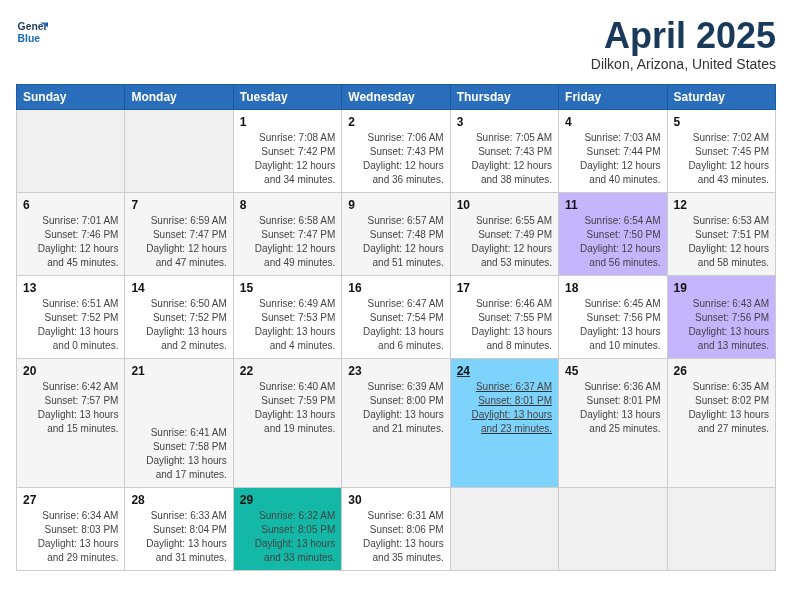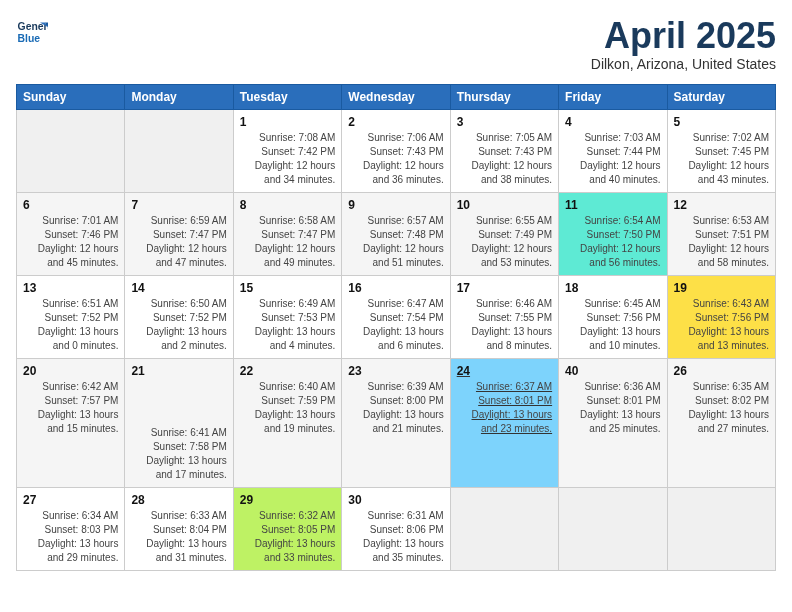--- a/index.html
+++ b/index.html
@@ -174,21 +174,21 @@
           <div class="day-info" style="white-space: pre-line;">Sunrise: 6:57 AM
 Sunset: 7:48 PM
 Daylight: 12 hours and 51 minutes.</div>
         </td>
         <td style="background: rgb(245, 245, 245);">
           <span class="day-number">10</span>
           <div class="day-info" style="white-space: pre-line;">Sunrise: 6:55 AM
 Sunset: 7:49 PM
 Daylight: 12 hours and 53 minutes.</div>
         </td>
-        <td style="background: #5eead4;">
+        <td style="background: #c4b5fd;">
           <span class="day-number">11</span>
           <div class="day-info" style="white-space: pre-line;">Sunrise: 6:54 AM
 Sunset: 7:50 PM
 Daylight: 12 hours and 56 minutes.</div>
         </td>
         <td style="background: rgb(245, 245, 245);">
           <span class="day-number">12</span>
           <div class="day-info" style="white-space: pre-line;">Sunrise: 6:53 AM
 Sunset: 7:51 PM
 Daylight: 12 hours and 58 minutes.</div>
@@ -224,21 +224,21 @@
           <div class="day-info" style="white-space: pre-line;">Sunrise: 6:46 AM
 Sunset: 7:55 PM
 Daylight: 13 hours and 8 minutes.</div>
         </td>
         <td style="background: rgb(255, 255, 255);">
           <span class="day-number">18</span>
           <div class="day-info" style="white-space: pre-line;">Sunrise: 6:45 AM
 Sunset: 7:56 PM
 Daylight: 13 hours and 10 minutes.</div>
         </td>
-        <td style="background: #fde047;">
+        <td style="background: #c4b5fd;">
           <span class="day-number">19</span>
           <div class="day-info" style="white-space: pre-line;">Sunrise: 6:43 AM
 Sunset: 7:56 PM
 Daylight: 13 hours and 13 minutes.</div>
         </td>
       </tr>
       <tr>
         <td style="background: rgb(245, 245, 245);">
           <span class="day-number">20</span>
           <div class="day-info" style="white-space: pre-line;">Sunrise: 6:42 AM
@@ -263,21 +263,21 @@
 Sunset: 8:00 PM
 Daylight: 13 hours and 21 minutes.</div>
         </td>
         <td style="background: #7dd3fc; text-decoration: underline;">
           <span class="day-number">24</span>
           <div class="day-info" style="white-space: pre-line;">Sunrise: 6:37 AM
 Sunset: 8:01 PM
 Daylight: 13 hours and 23 minutes.</div>
         </td>
         <td style="background: rgb(245, 245, 245);">
-          <span class="day-number">40</span>
+          <span class="day-number">45</span>
           <div class="day-info" style="white-space: pre-line;">Sunrise: 6:36 AM
 Sunset: 8:01 PM
 Daylight: 13 hours and 25 minutes.</div>
         </td>
         <td style="background: rgb(245, 245, 245);">
           <span class="day-number">26</span>
           <div class="day-info" style="white-space: pre-line;">Sunrise: 6:35 AM
 Sunset: 8:02 PM
 Daylight: 13 hours and 27 minutes.</div>
         </td>
@@ -288,21 +288,21 @@
           <div class="day-info" style="white-space: pre-line;">Sunrise: 6:34 AM
 Sunset: 8:03 PM
 Daylight: 13 hours and 29 minutes.</div>
         </td>
         <td style="background: rgb(255, 255, 255);">
           <span class="day-number">28</span>
           <div class="day-info" style="white-space: pre-line;">Sunrise: 6:33 AM
 Sunset: 8:04 PM
 Daylight: 13 hours and 31 minutes.</div>
         </td>
-        <td style="background: #bef264;">
+        <td style="background: #14b8a6;">
           <span class="day-number">29</span>
           <div class="day-info" style="white-space: pre-line;">Sunrise: 6:32 AM
 Sunset: 8:05 PM
 Daylight: 13 hours and 33 minutes.</div>
         </td>
         <td style="background: rgb(255, 255, 255); margin-top: 32px;">
           <span class="day-number">30</span>
           <div class="day-info" style="white-space: pre-line;">Sunrise: 6:31 AM
 Sunset: 8:06 PM
 Daylight: 13 hours and 35 minutes.</div>

